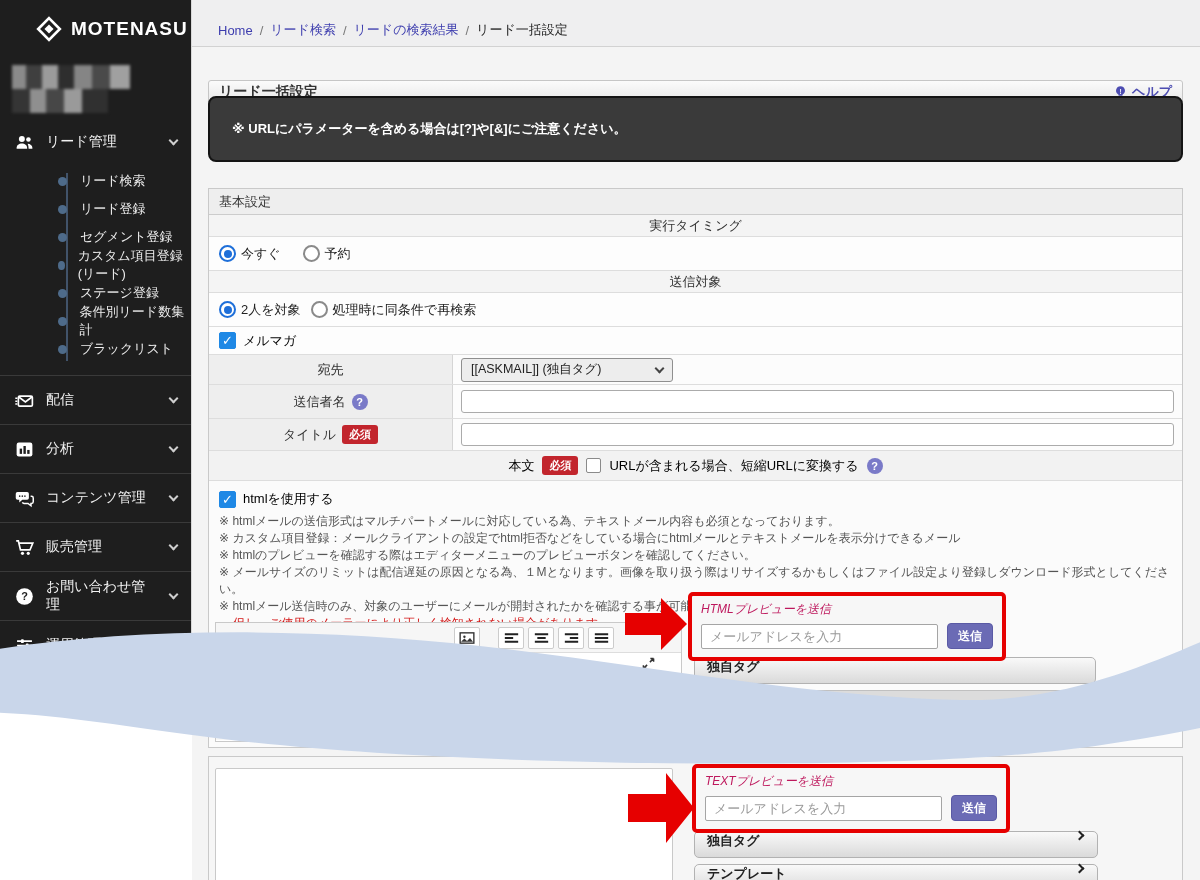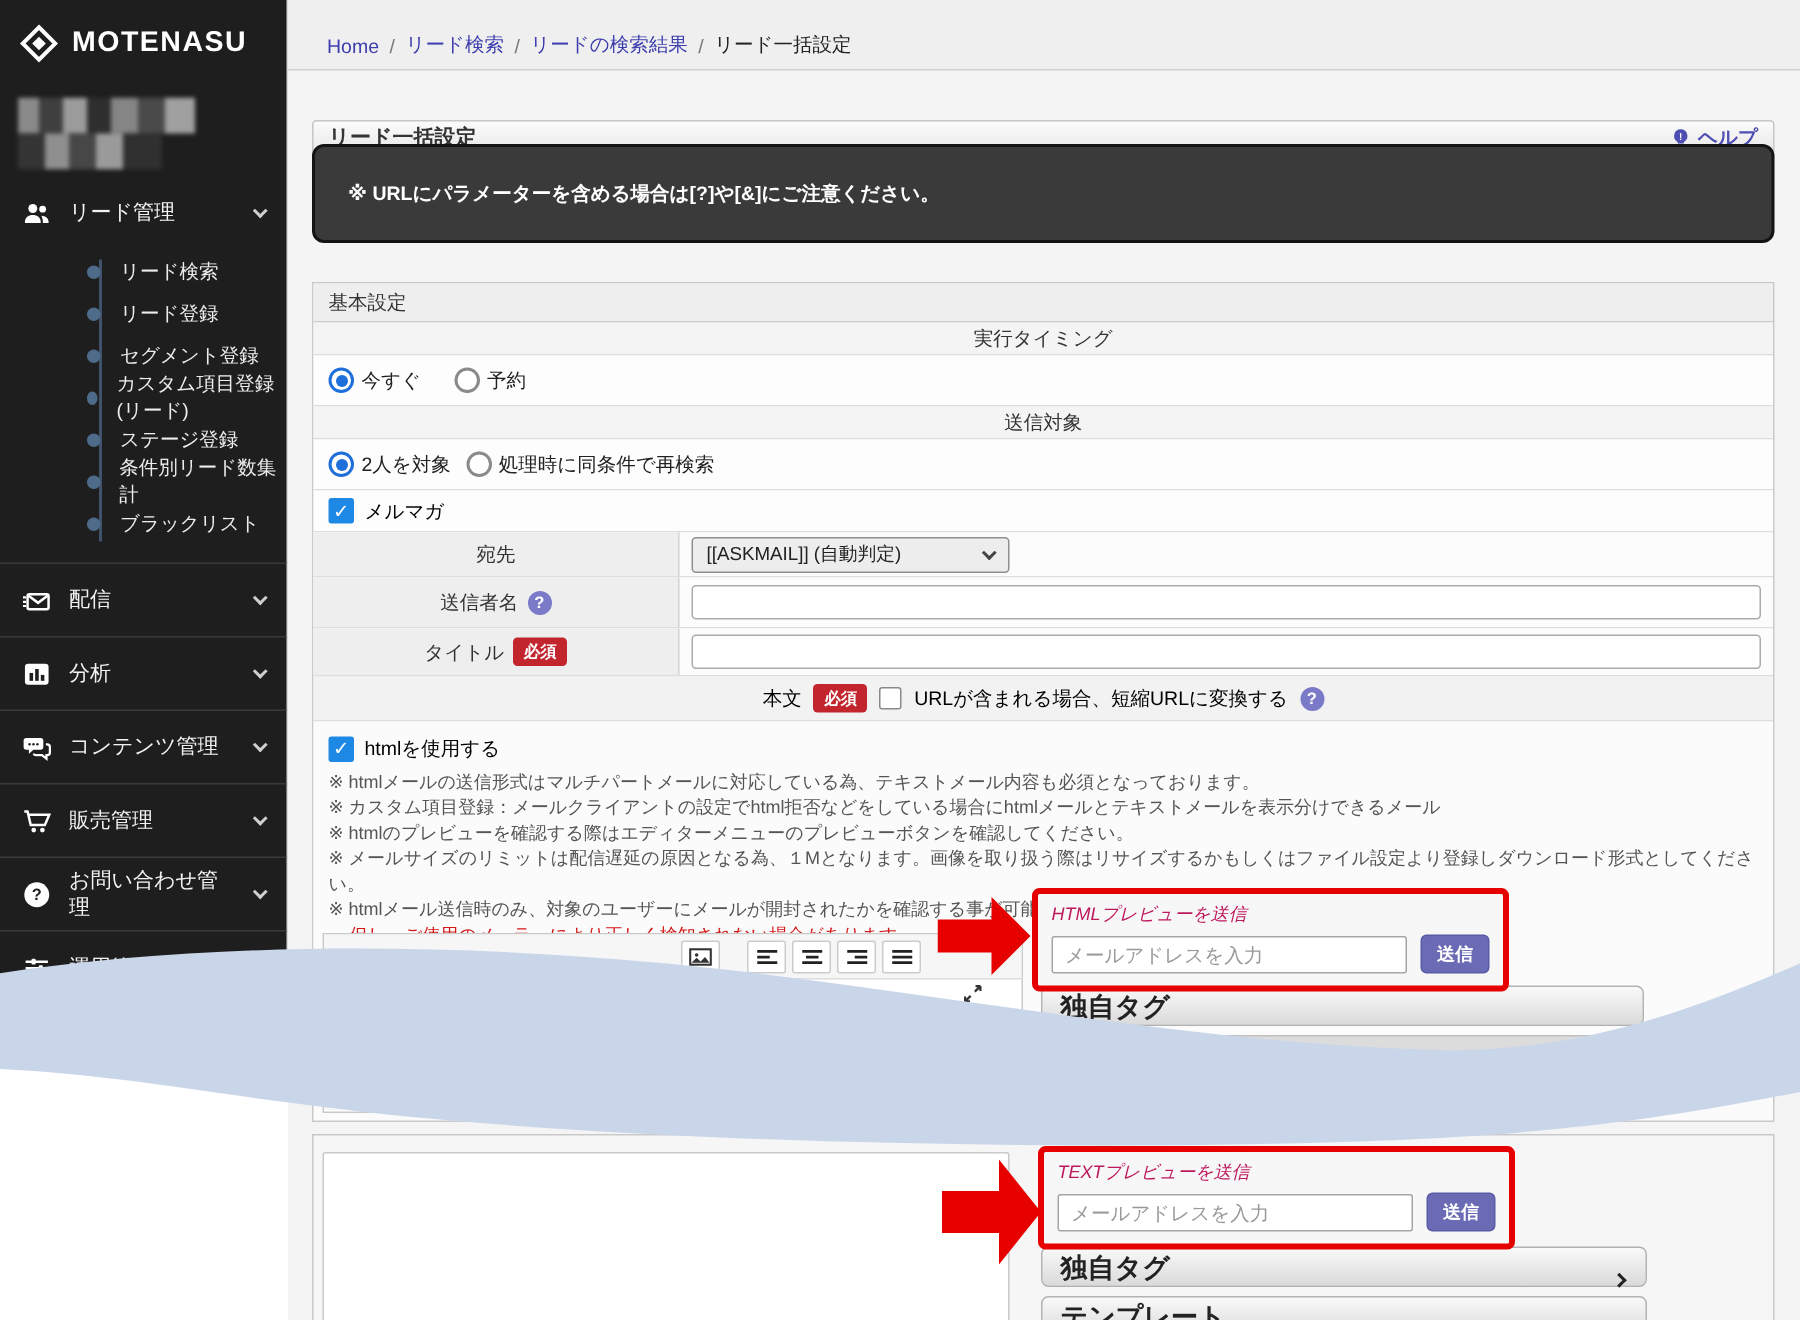--- a/index.html
+++ b/index.html
@@ -2,21 +2,21 @@
 <html><head>
 <meta charset="utf-8">
 <style>
   * { margin:0; padding:0; box-sizing:border-box; }
   body { font-family:"Liberation Sans","DejaVu Sans",sans-serif; }
   .page { position:relative; width:1200px; height:880px; overflow:hidden; background:#f4f4f4; }
 
   
   .sidebar { position:absolute; left:0; top:0; width:192px; height:880px; background:#fff; }
   .sidebar-dark { width:192px; height:676px; background:#1e1e1e; border-right:1px solid #d8d8d8; }
-  .logo-row { height:58px; display:flex; align-items:center; padding-left:13px; gap:9px; }
+  .logo-row { height:58px; display:flex; align-items:center; padding-left:13px; gap:9px;margin-left:23px; }
   .logo-row svg { width:26px; height:26px; }
   .logo-text { color:#fff; font-size:19px; font-weight:bold; letter-spacing:1px; }
   .user-blur { margin:7px 0 8px 12px; width:118px; height:48px; overflow:hidden; filter:blur(1.5px); }
   .user-blur .r1 { height:24px; background:linear-gradient(90deg,#8a8a8a 0 14px,#3f3f3f 14px 30px,#9b9b9b 30px 46px,#2e2e2e 46px 62px,#858585 62px 80px,#4a4a4a 80px 98px,#a0a0a0 98px 118px); }
   .user-blur .r2 { height:24px; width:96px; background:linear-gradient(90deg,#353535 0 18px,#8f8f8f 18px 34px,#474747 34px 52px,#9a9a9a 52px 70px,#303030 70px 96px); }
   .nav-top { height:42px; display:flex; align-items:center; padding:0 14px; gap:11px; cursor:pointer; }
   .nav-top svg { width:21px; height:21px; flex:0 0 auto; }
   .nav-label { color:#f2f2f2; font-size:14px; }
   .chev-down { width:7px; height:7px; border-right:2px solid #cfcfcf; border-bottom:2px solid #cfcfcf; transform:rotate(45deg); margin-left:auto; margin-top:-3px; }
   .submenu { position:relative; padding:4px 0 12px; }
@@ -77,21 +77,21 @@
   
   .editor { position:absolute; left:23px; top:622px; width:467px; height:120px; border:1px solid #c9c9c9; background:#fff; }
   .ed-toolbar { height:30px; background:#f6f6f6; border-bottom:1px solid #ddd; display:flex; align-items:center; padding-left:238px; gap:4px; }
   .ed-btn { width:26px; height:22px; border:1px solid #ccc; border-radius:2px; background:#fff; display:flex; align-items:center; justify-content:center; cursor:pointer; }
   .ed-gap { width:10px; }
   .ed-row2 { height:24px; border-bottom:1px solid #e5e5e5; display:flex; align-items:center; justify-content:flex-end; padding-right:26px; }
   .ed-content { height:52px; background:#fdfdfd; }
   .ed-status { height:11px; border-top:1px solid #e5e5e5; background:#f7f7f7; }
 
   
-  .acc-bar { position:absolute; height:27px; border:1px solid #b2b2b2; border-radius:5px; background:linear-gradient(#f9f9f9,#dadada); display:flex; align-items:flex-end; justify-content:space-between; padding:0 14px 0 12px; font-size:18px; font-weight:bold; color:#222; cursor:pointer; }
+  .acc-bar { position:absolute; height:27px; border:1px solid #b2b2b2; border-radius:5px; background:linear-gradient(#f9f9f9,#dadada); display:flex; align-items:flex-start; justify-content:space-between; padding:0 14px 0 12px; font-size:13px; font-weight:bold; color:#222; cursor:pointer; }
   .chev-right { width:7px; height:7px; border-right:2.4px solid #222; border-top:2.4px solid #222; transform:rotate(45deg); }
   .acc-stub { position:absolute; height:22px; border:1px solid #c0c0c0; border-radius:5px; background:#dcdcdc; }
 
   
   .form2 { position:absolute; left:16px; top:756px; width:975px; height:130px; background:#f6f6f6; border:1px solid #c9c9c9; }
   .textarea { position:absolute; left:23px; top:768px; width:458px; height:160px; background:#fff; border:1px solid #c9c9c9; border-radius:2px; }
 
   
   .preview-box { position:absolute; width:318px; border:4px solid #e60000; border-radius:5px; background:#f7f7f7; padding:5px 9px 8px; z-index:60; }
   .pv-title { font-size:12px; color:#be185d; margin-bottom:5px;font-style:italic; }
@@ -278,21 +278,21 @@
           </span>
       </div>
       <div class="row-check">
         <span class="cb checked">✓</span>
         <span>メルマガ</span>
       </div>
       <div class="row-field h30">
         <div class="label-cell">宛先</div>
         <div class="field-cell">
           <div class="select-box">
-            <span>[[ASKMAIL]] (自動判定)</span>
+            <span>[[ASKMAIL]] (独自タグ)</span>
             <span class="select-chev"></span>
           </div>
         </div>
       </div>
       <div class="row-field h34">
         <div class="label-cell">
           <span>送信者名</span>
           <span class="qicon">?</span>
         </div>
         <div class="field-cell">

